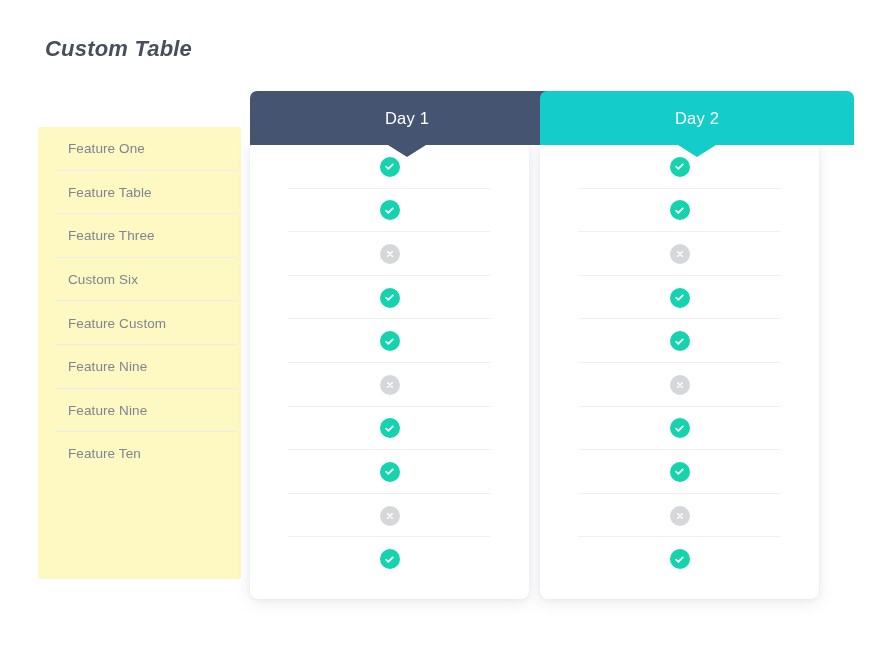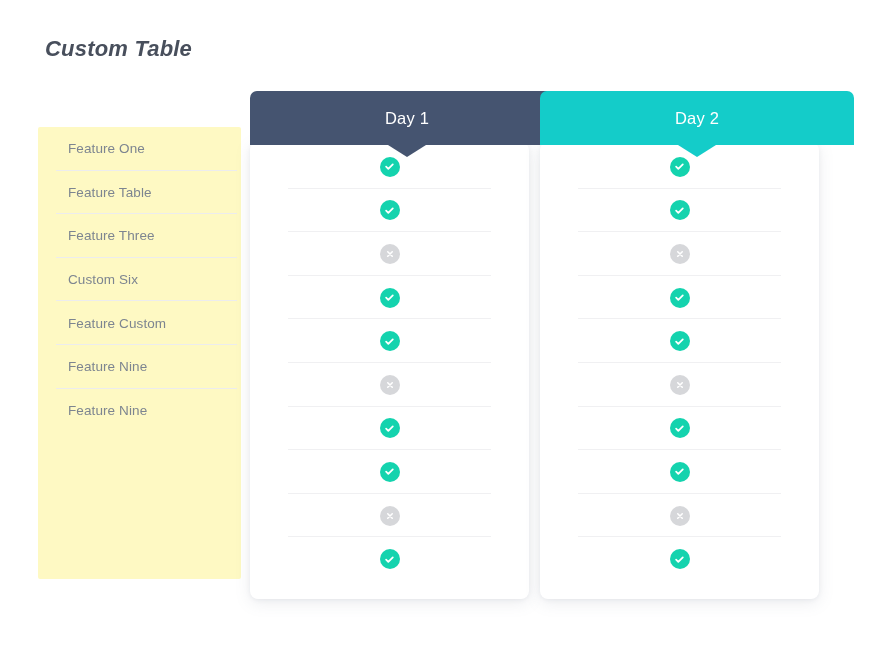--- a/index.html
+++ b/index.html
@@ -166,20 +166,23 @@
     </div>
     <div class="feature-row">
       <span class="feature-label">Feature Custom</span>
     </div>
     <div class="feature-row">
       <span class="feature-label">Feature Nine</span>
     </div>
     <div class="feature-row">
       <span class="feature-label">Feature Nine</span>
     </div>
+    <div class="feature-row">
+      <span class="feature-label">Feature Ten</span>
+    </div>
   </div>
 
 <div class="day-header" id="day-header-1">
   <span class="day-title">Day 1</span>
   <span class="notch"></span>
 </div>
 
 <div class="day-header" id="day-header-2">
   <span class="day-title">Day 2</span>
   <span class="notch"></span>

